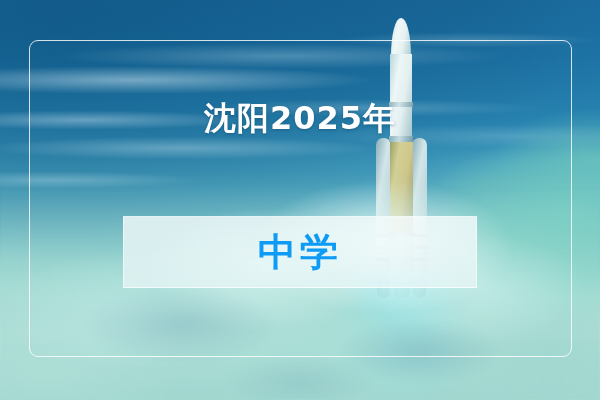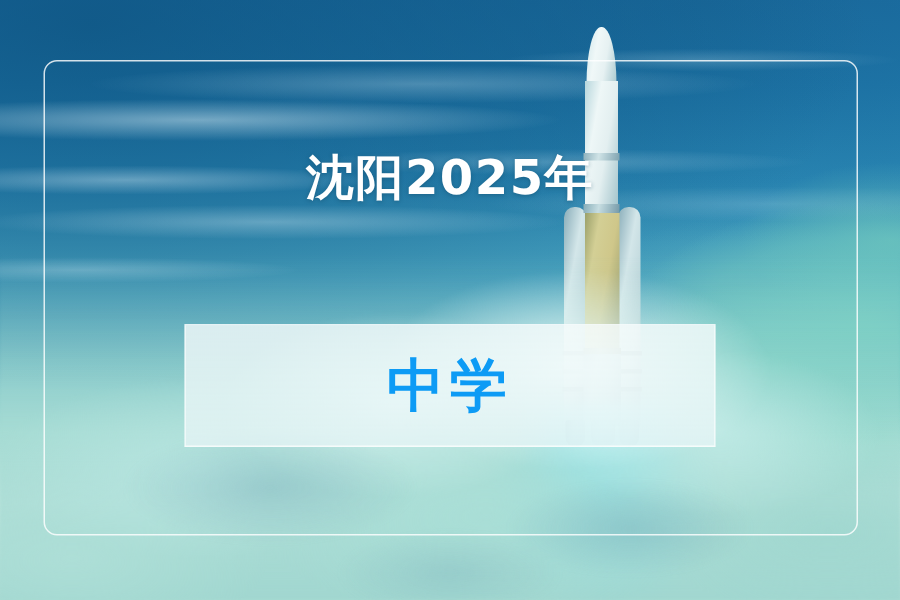--- a/index.html
+++ b/index.html
@@ -171,21 +171,21 @@
     font-weight: 700;
     letter-spacing: 1px;
     text-shadow: 0 1px 3px rgba(18,70,100,0.45);
   }
   .headline .ln { display: block; }
 
   
   .badge-bar {
     position: absolute;
     left: 123px; top: 216px;
-    width: 354px; height: 82px;
+    width: 354px; height: 72px;
     background: linear-gradient(to bottom, rgba(247,252,252,0.80) 0%, rgba(240,249,250,0.76) 55%, rgba(234,246,248,0.72) 100%);
     border: 1px solid rgba(255,255,255,0.55);
     box-sizing: border-box;
     display: flex;
     align-items: center;
     justify-content: center;
   }
   .badge-text {
     color: #0d9bf5;
     font-size: 38px;

